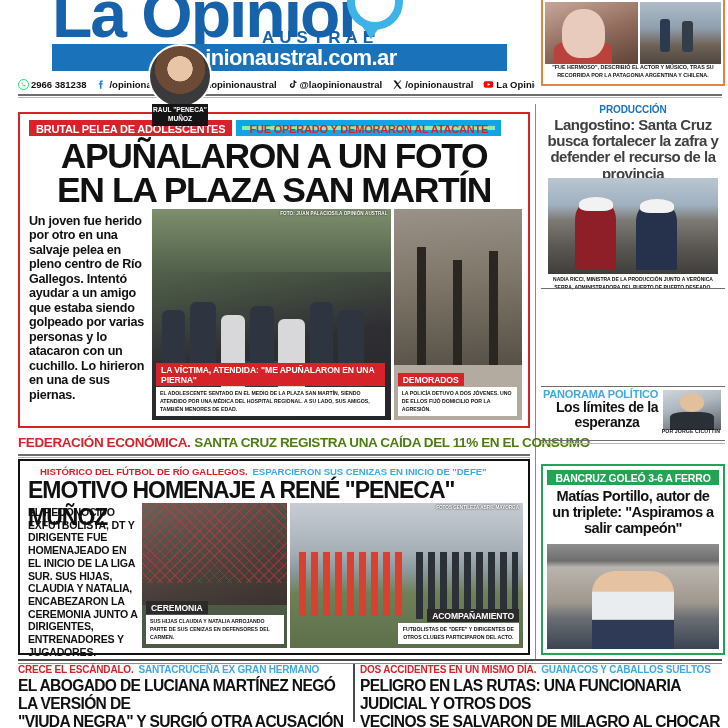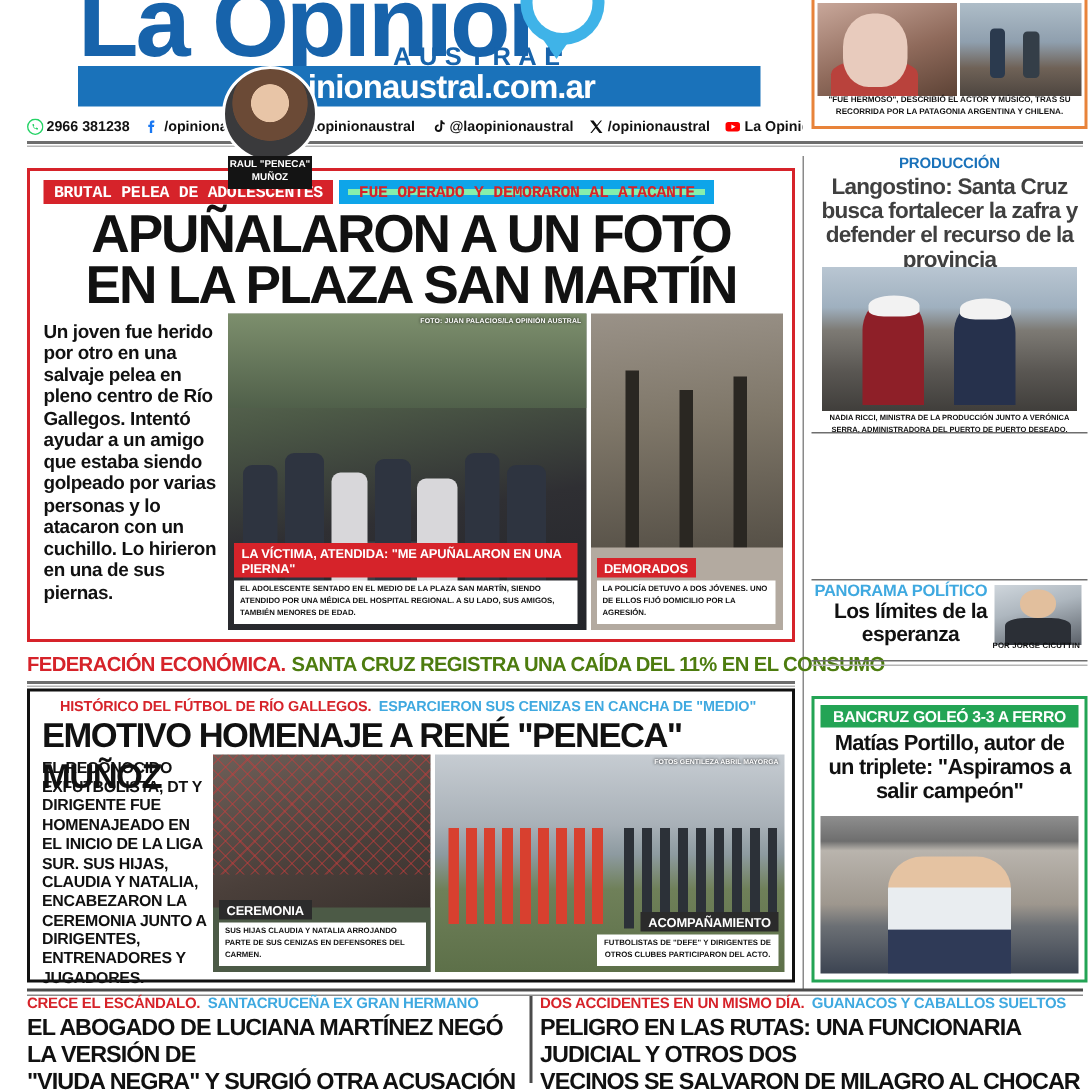--- a/index.html
+++ b/index.html
@@ -95,21 +95,21 @@
     font-size:5.4px; font-weight:bold; line-height:1.5; color:#111; padding:0 4px;
   }
 
   
   .main-story {
     position:absolute; left:18px; top:112px; width:512px; height:316px;
     border:2.5px solid #d6232a; background:#fff;
   }
   .kicker-row {
     position:absolute; left:9px; top:6px; right:21px; height:16px;
-    display:flex; gap:4px;font-family:Liberation Mono, monospace;
+    display:flex; gap:4px;
   }
   .kick-red {
     background:#d6232a; color:#fff; font-weight:bold; font-size:11px;
     letter-spacing:-0.2px; padding:2px 7px 1px; display:flex;align-items:center;
   }
   .kick-white {
     background:#86efac; color:#d6232a; font-weight:bold; font-size:11px;
     letter-spacing:-0.2px; padding:2px 7px 1px; display:flex;align-items:center;
     border:6px solid #0ea5e9;
   }
@@ -400,21 +400,21 @@
   <div class="fed-strip">
     <span class="fed-red">FEDERACIÓN ECONÓMICA.</span>
     <span class="fed-blk">SANTA CRUZ REGISTRA UNA CAÍDA DEL 11% EN EL CONSUMO</span>
   </div>
   <div class="sep-c"></div>
   <div class="sep-d"></div>
 
   <div class="story2">
     <div class="s2-kick">
       <span class="r">HISTÓRICO DEL FÚTBOL DE RÍO GALLEGOS.</span>
-      <span class="b">ESPARCIERON SUS CENIZAS EN CANCHA DE "MEDIO"</span>
+      <span class="b">ESPARCIERON SUS CENIZAS EN INICIO DE "DEFE"</span>
     </div>
     <div class="s2-head">EMOTIVO HOMENAJE A RENÉ "PENECA" MUÑOZ</div>
     <div class="s2-lead">EL RECONOCIDO EXFUTBOLISTA, DT Y DIRIGENTE FUE HOMENAJEADO EN EL INICIO DE LA LIGA SUR. SUS HIJAS, CLAUDIA Y NATALIA, ENCABEZARON LA CEREMONIA JUNTO A DIRIGENTES, ENTRENADORES Y JUGADORES.</div>
     <div class="s2-photos">
       <div class="s2-p1">
         <div class="net"></div>
         <div class="grass"></div>
         <div class="cap-block" style="width:95%;">
           <div class="cap-title" style="background:#2b2b2b;">CEREMONIA</div>
           <div class="cap-body">SUS HIJAS CLAUDIA Y NATALIA ARROJANDO PARTE DE SUS CENIZAS EN DEFENSORES DEL CARMEN.</div>
@@ -450,21 +450,21 @@
   <div class="pano-box">
     <div class="pano-label">PANORAMA POLÍTICO</div>
     <div class="pano-head">Los límites de la esperanza</div>
     <div class="pano-photo"></div>
     <div class="pano-by">POR JORGE CICUTTIN</div>
   </div>
   <div class="sep-g"></div>
   <div class="sep-h"></div>
 
   <div class="bancruz-box">
-    <div class="bz-hdr">BANCRUZ GOLEÓ 3-3 A FERRO</div>
+    <div class="bz-hdr">BANCRUZ GOLEÓ 3-6 A FERRO</div>
     <div class="bz-head">Matías Portillo, autor de un triplete: "Aspiramos a salir campeón"</div>
     <div class="bz-photo">
       <div class="person"></div>
     </div>
   </div>
 
   <div class="topline"></div>
   <div class="topline2"></div>
   <div class="vsep"></div>
 

